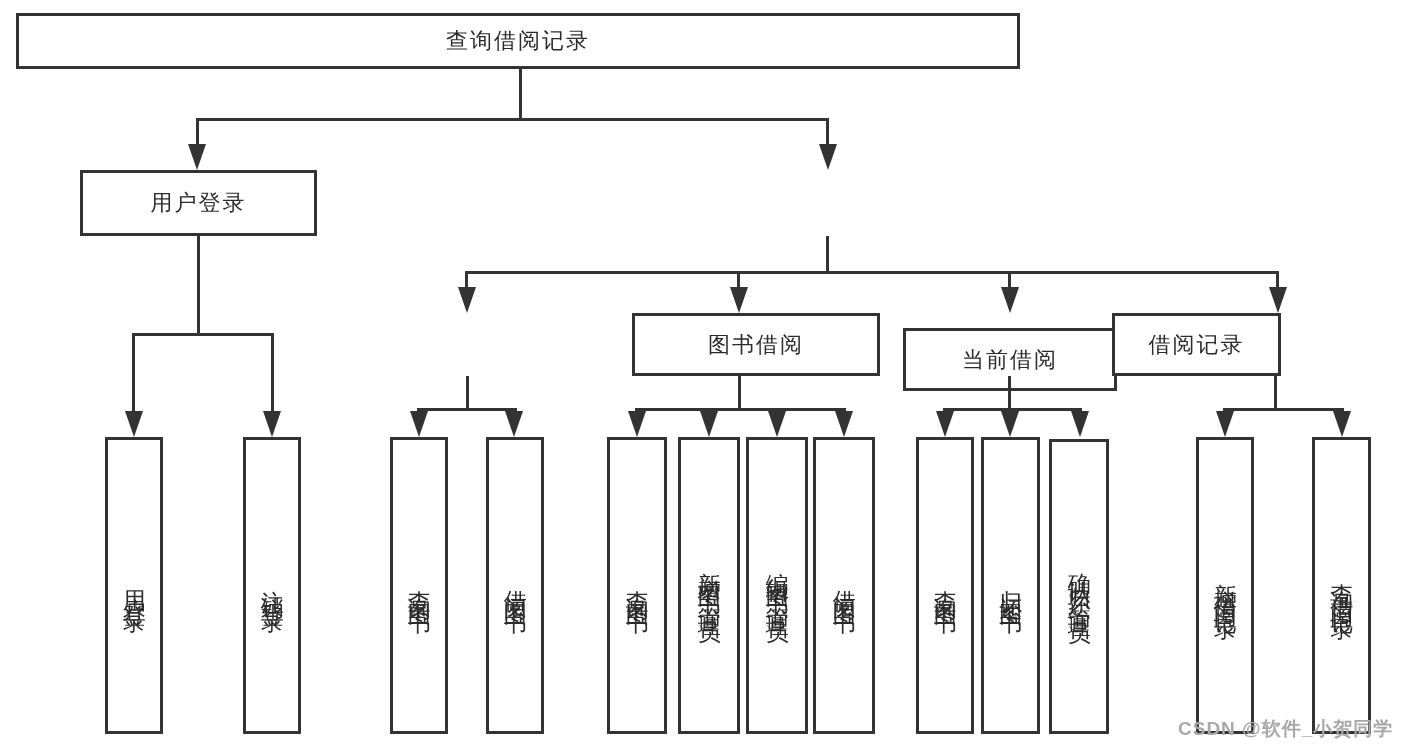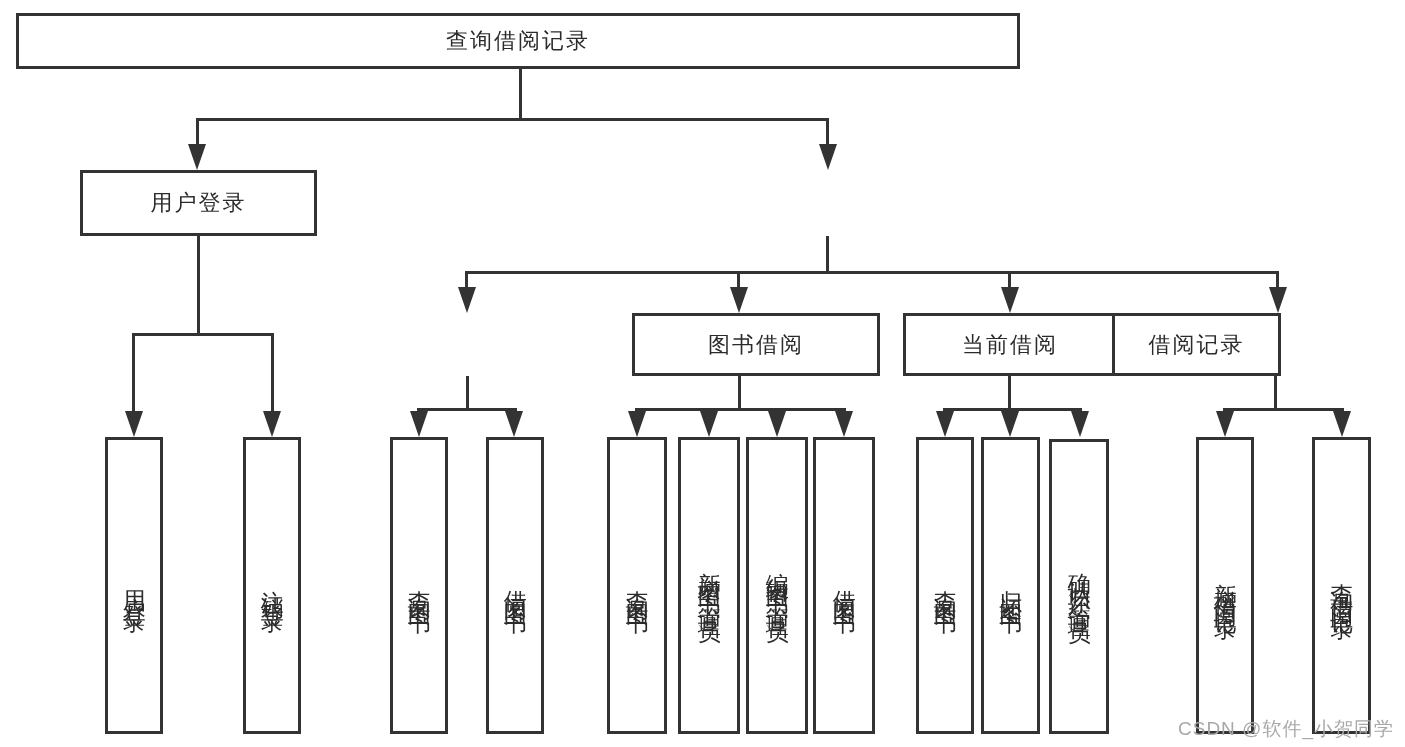--- a/index.html
+++ b/index.html
@@ -48,20 +48,21 @@
   }
   .watermark {
     position: absolute;
     left: 1178px;
     top: 716px;
     font-size: 19px;
     letter-spacing: 1px;
     color: var(--wm, #a8a8a8);
     white-space: nowrap;
     z-index: 5;
+    font-weight: bold;
   }
 </style>
 </head>
 <body>
 
 <div class="canvas">
 
   <div class="box h" style="left:16px;top:13px;width:1004px;height:56px">
     <span>查询借阅记录</span>
   </div>
@@ -91,21 +92,21 @@
   <div class="line" style="left:1008px;top:271px;width:3px;height:22px"></div>
   <div class="line" style="left:1276px;top:271px;width:3px;height:22px"></div>
   <div class="arrow" style="left:458px;top:287px"></div>
   <div class="arrow" style="left:730px;top:287px"></div>
   <div class="arrow" style="left:1001px;top:287px"></div>
   <div class="arrow" style="left:1269px;top:287px"></div>
 
   <div class="box h" style="left:632px;top:313px;width:248px;height:63px">
     <span>图书借阅</span>
   </div>
-  <div class="box h" style="left:903px;top:313px;width:214px;height:63px">
+  <div class="box h" style="left:903px;top:328px;width:214px;height:63px">
     <span>当前借阅</span>
   </div>
   <div class="box h" style="left:1112px;top:313px;width:169px;height:63px">
     <span>借阅记录</span>
   </div>
 
   <div class="line" style="left:466px;top:376px;width:3px;height:35px"></div>
   <div class="line" style="left:417px;top:408px;width:100px;height:3px"></div>
   <div class="line" style="left:417px;top:408px;width:3px;height:10px"></div>
   <div class="line" style="left:513px;top:408px;width:3px;height:10px"></div>

